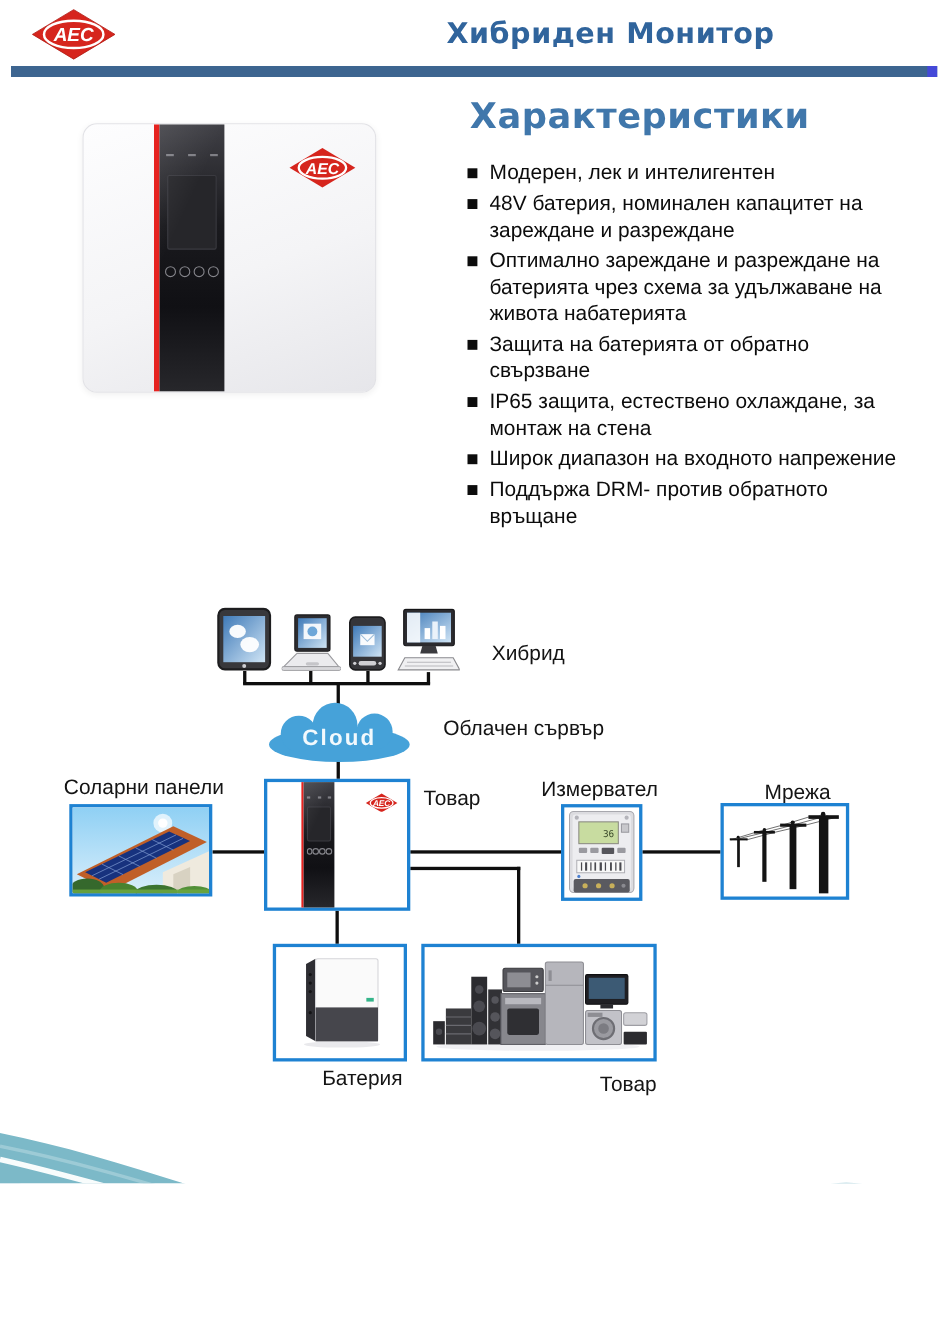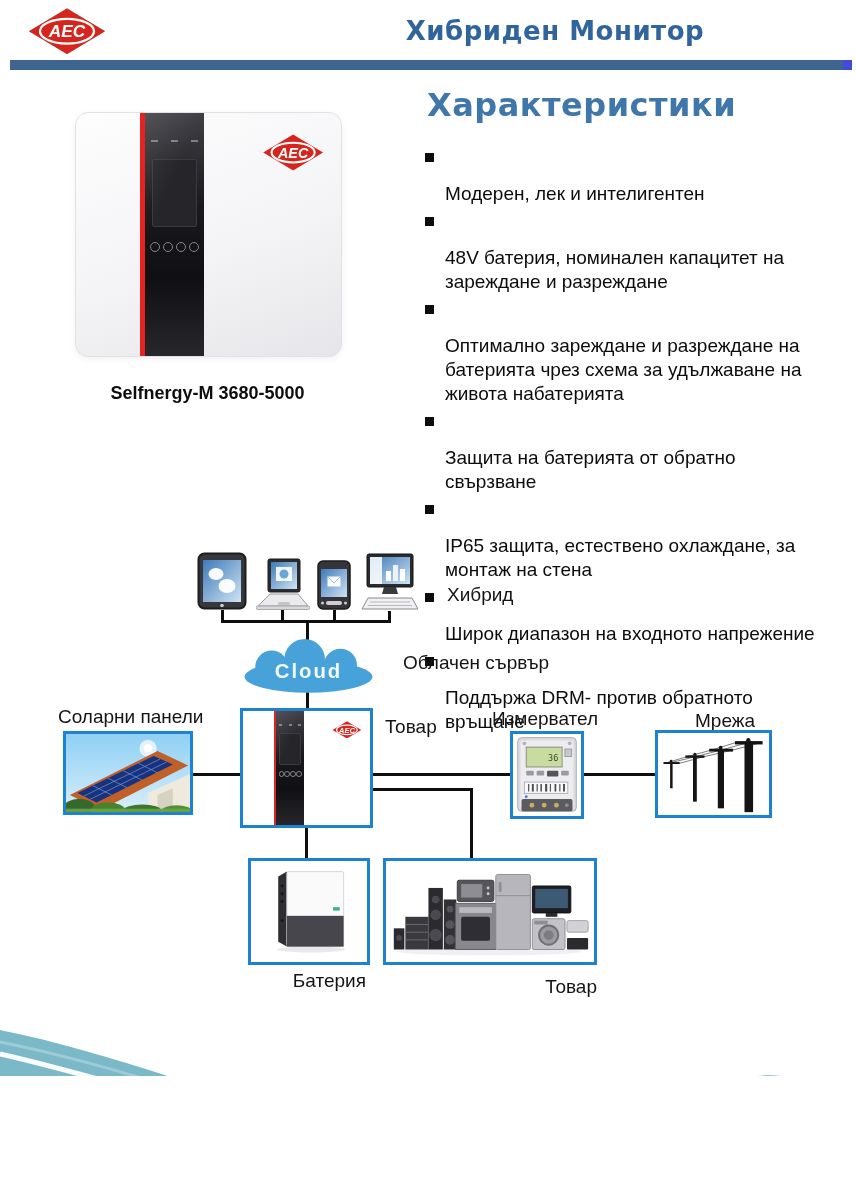--- a/index.html
+++ b/index.html
@@ -35,21 +35,21 @@
   .product-caption{left:75px;top:383px;width:265px;text-align:center;
       font-size:18px;font-weight:bold;color:#0d0d0d;}
 
   
   .features{left:425px;top:86px;width:402px;}
   .features h2{margin:0 0 22px 2px;font-family:"DejaVu Sans","Liberation Sans",sans-serif;
       font-size:32px;font-weight:bold;color:#4077ab;letter-spacing:.5px;}
   .features ul{list-style:none;margin:0;padding:0;}
   .features li{display:flex;gap:11px;margin:0 0 4px 0;font-size:19px;line-height:24px;color:#0c0c0c;}
   .features .sq{flex:0 0 auto;width:9px;height:9px;background:#0c0c0c;margin-top:7px;}
-  .features .ftxt{flex:1;margin-top:36px;}
+  .features .ftxt{flex:1;}
 
   
   .diagram-heading{left:38px;top:500px;font-family:"DejaVu Sans","Liberation Sans",sans-serif;
       font-size:26px;font-weight:bold;color:#2e68a6;letter-spacing:.5px;}
   .diagram{left:0;top:540px;width:856px;height:472px;}
   .dlabel{position:absolute;font-size:19px;color:#141414;white-space:nowrap;}
   .hline,.vline{position:absolute;background:#0e0e0e;}
   .hline{height:3px;} .vline{width:3px;}
   .node{position:absolute;background:#fff;border:3px solid #1e82d2;box-sizing:border-box;}
   .node svg{display:block;width:100%;height:100%;}
@@ -110,21 +110,20 @@
       </div>
       <div class="inv-logo">
         <svg viewBox="0 0 104 62">
           <polygon points="52,1 102,31 52,61 2,31" fill="#d6251d"></polygon>
           <ellipse cx="52" cy="31" rx="36" ry="16.5" fill="none" stroke="#fff" stroke-width="3.5"></ellipse>
           <text x="52" y="40" text-anchor="middle" font-size="24" font-weight="bold" font-style="italic" fill="#fff">AEC</text>
         </svg>
       </div>
     </div>
   </div>
-  <div class="abs product-caption">Selfnergy-M 3680-5000</div>
 
   <div class="abs features">
     <h2>Характеристики</h2>
     <ul>
       <li>
           <span class="sq"></span>
           <span class="ftxt">Модерен, лек и интелигентен</span>
         </li>
       <li>
           <span class="sq"></span>

